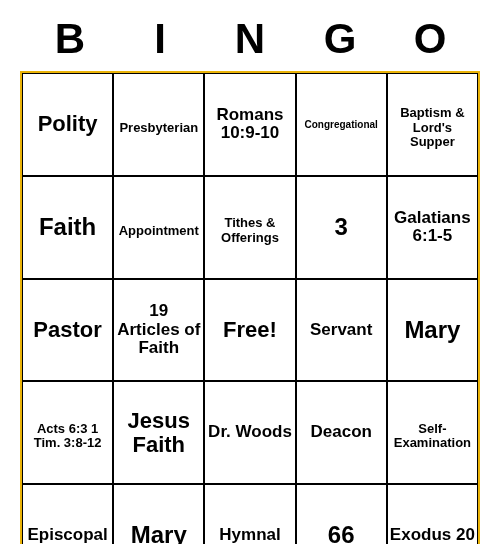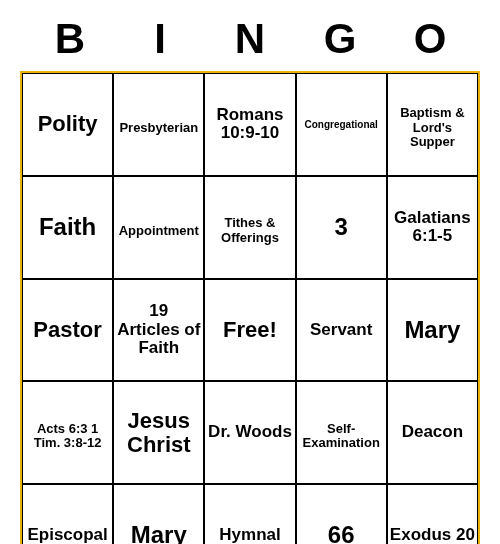--- a/index.html
+++ b/index.html
@@ -103,30 +103,30 @@
   <div class="bingo-cell">
       <span class="fs-md">Servant</span>
     </div>
   <div class="bingo-cell">
       <span class="fs-xl">Mary</span>
     </div>
   <div class="bingo-cell">
       <span class="fs-sm">Acts 6:3 1 Tim. 3:8-12</span>
     </div>
   <div class="bingo-cell">
-      <span class="fs-lg">Jesus Christ</span>
+      <span class="fs-lg">Jesus Faith</span>
     </div>
   <div class="bingo-cell">
       <span class="fs-md">Dr. Woods</span>
     </div>
   <div class="bingo-cell">
-      <span class="fs-sm">Self-Examination</span>
+      <span class="fs-md">Deacon</span>
     </div>
   <div class="bingo-cell">
-      <span class="fs-md">Deacon</span>
+      <span class="fs-sm">Self-Examination</span>
     </div>
   <div class="bingo-cell">
       <span class="fs-md">Episcopal</span>
     </div>
   <div class="bingo-cell">
       <span class="fs-xl">Mary</span>
     </div>
   <div class="bingo-cell">
       <span class="fs-md">Hymnal</span>
     </div>

